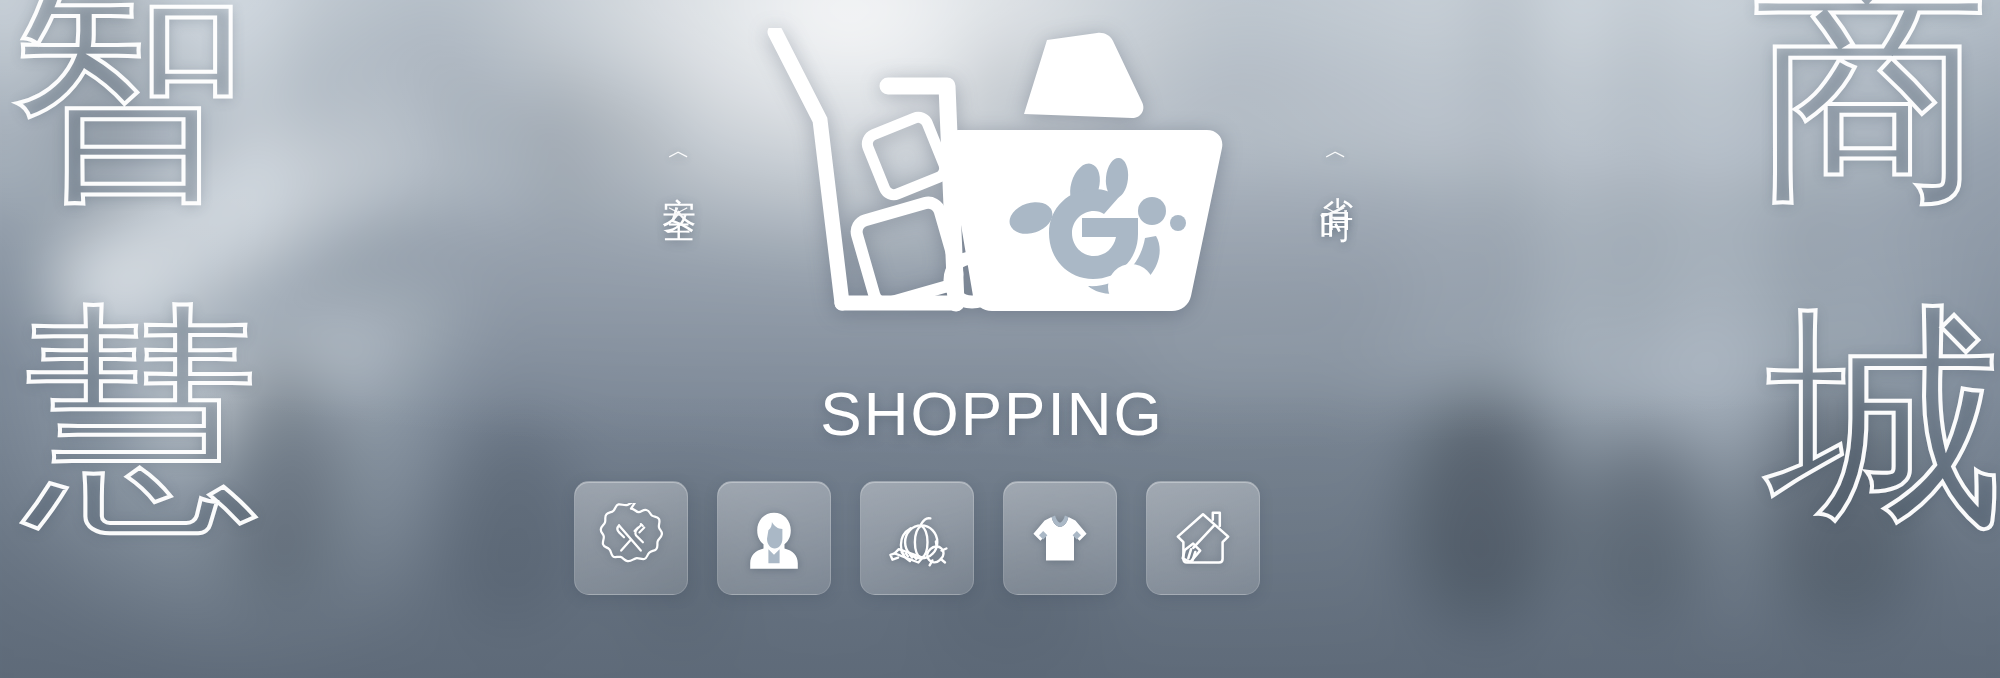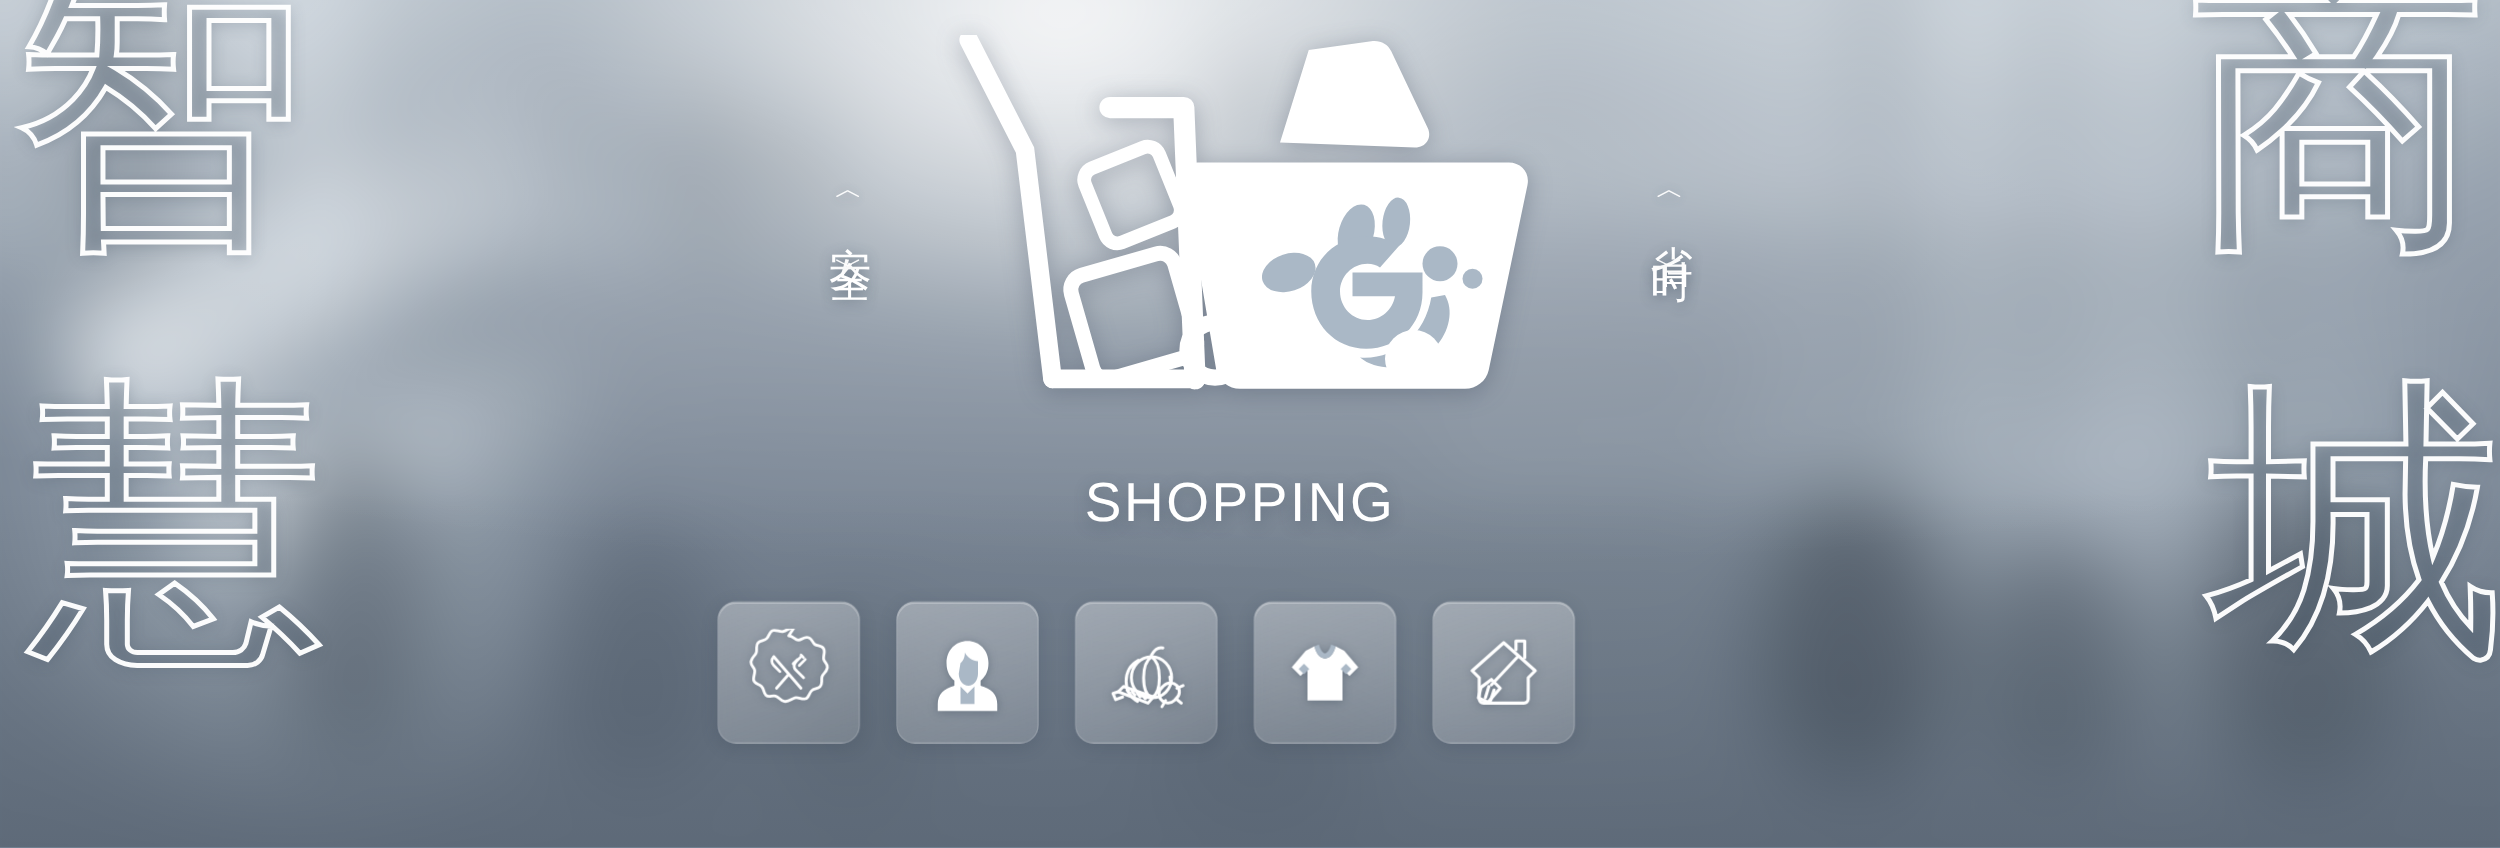--- a/index.html
+++ b/index.html
@@ -136,21 +136,21 @@
   .cart{ position:absolute; left:742px; top:28px; width:500px; height:288px; }
   .cart svg{ display:block; width:100%; height:100%;
              filter:drop-shadow(0 3px 10px rgba(56,70,88,.35)); }
 
   
   .wordmark{
     position:absolute; left:0; right:0; top:378px;
     text-align:center;
     color:#fff;
     font-family:"Liberation Sans","DejaVu Sans",sans-serif;
-    font-size:44px; font-weight:400; letter-spacing:2px;
+    font-size:62px; font-weight:400; letter-spacing:2px;
     text-shadow:0 3px 12px rgba(56,70,88,.40);
   }
   
   .wordmark span{ display:inline-block; transform:translateX(-8px); }
 
   
   .tiles{
     position:absolute; left:574px; top:481px;
     display:flex; gap:29px;
   }

